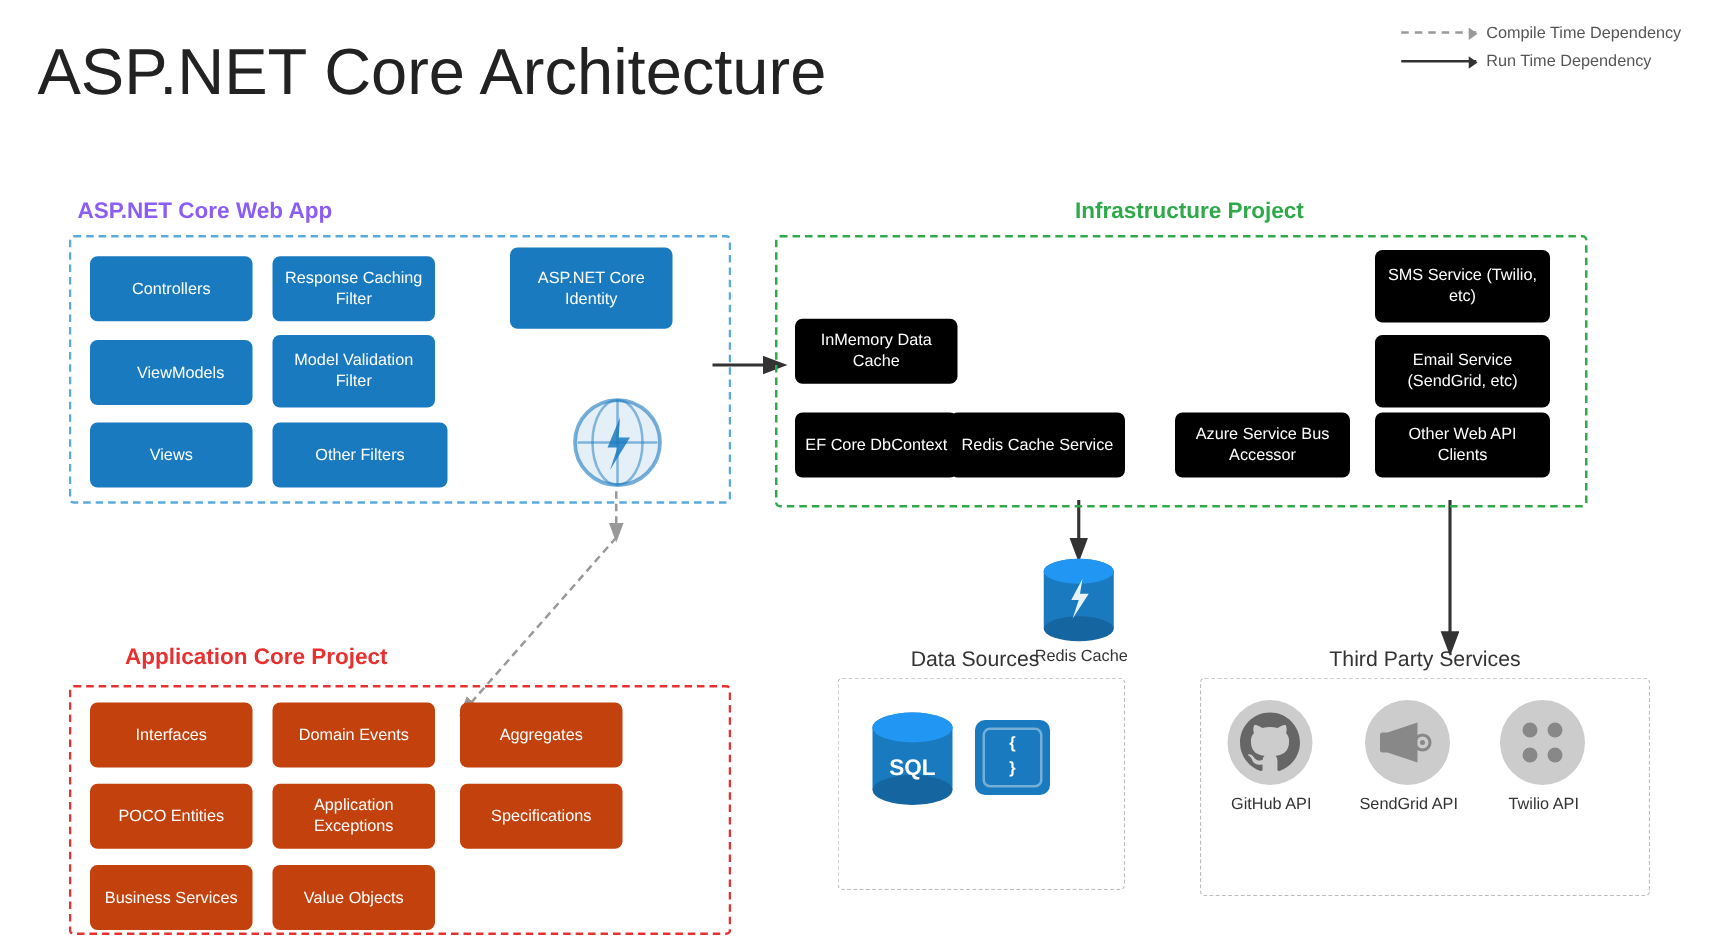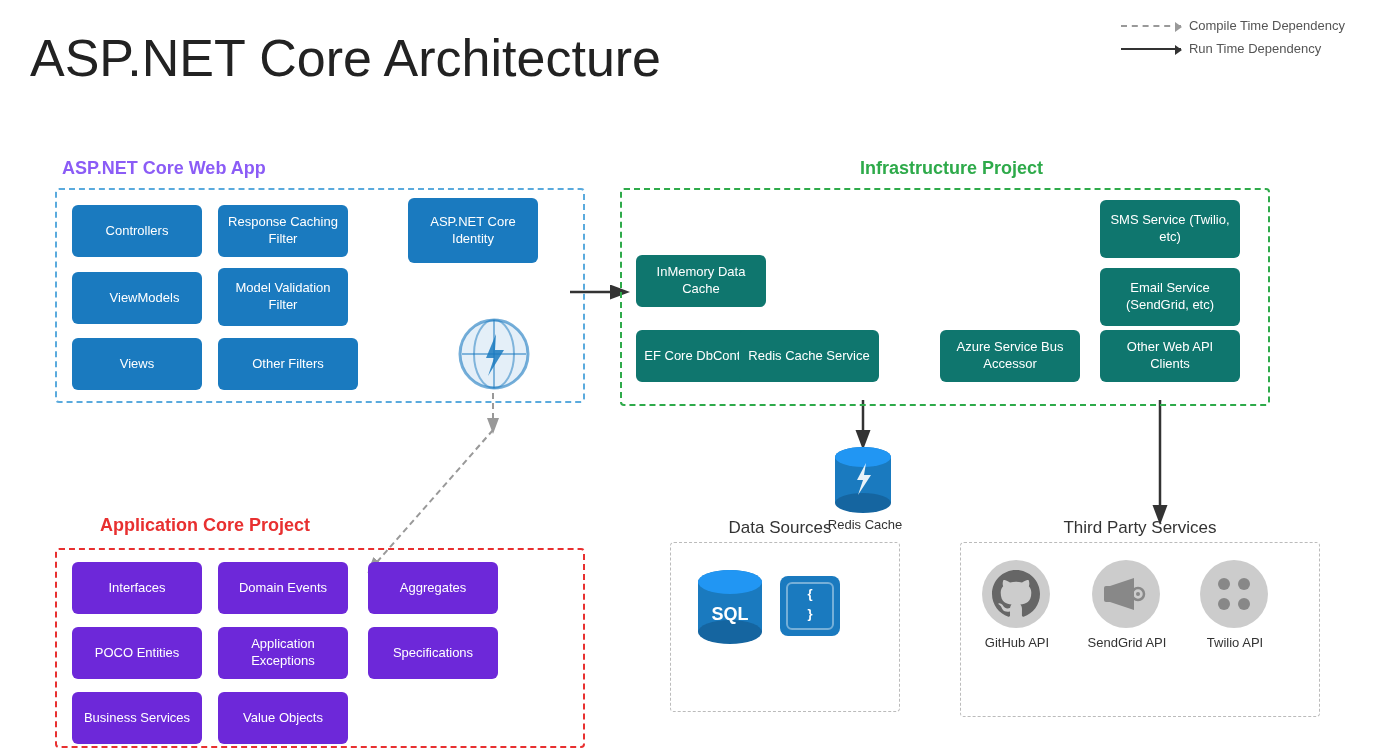--- a/index.html
+++ b/index.html
@@ -106,37 +106,37 @@
       text-align: center;
       font-size: 13px;
       font-weight: 500;
       position: absolute;
       padding: 4px 6px;
       line-height: 1.3;
     }
 
     
     .green-btn {
-      background: #0f766e;
+      background: #000000;
       color: #fff;
       border-radius: 6px;
       display: flex;
       align-items: center;
       justify-content: center;
       text-align: center;
       font-size: 13px;
       font-weight: 500;
       position: absolute;
       padding: 4px 6px;
       line-height: 1.3;
     }
 
     
     .red-btn {
-      background: #6d28d9;
+      background: #c2410c;
       color: #fff;
       border-radius: 6px;
       display: flex;
       align-items: center;
       justify-content: center;
       text-align: center;
       font-size: 13px;
       font-weight: 500;
       position: absolute;
       padding: 4px 6px;
@@ -234,21 +234,21 @@
 </div>
 
 <div class="section-label green" style="left:860px; top:158px;">Infrastructure Project</div>
 
 <div class="dashed-box green" style="left:620px; top:188px; width:650px; height:218px;"></div>
 
 <div class="green-btn" style="left:636px; top:255px; width:130px; height:52px;">InMemory Data Cache</div>
 <div class="green-btn" style="left:1100px; top:200px; width:140px; height:58px;">SMS Service (Twilio, etc)</div>
 <div class="green-btn" style="left:1100px; top:268px; width:140px; height:58px;">Email Service (SendGrid, etc)</div>
 <div class="green-btn" style="left:636px; top:330px; width:130px; height:52px;">EF Core DbContext</div>
-<div class="green-btn" style="left:739px; top:330px; width:140px; height:52px;">Redis Cache Service</div>
+<div class="green-btn" style="left:760px; top:330px; width:140px; height:52px;">Redis Cache Service</div>
 <div class="green-btn" style="left:940px; top:330px; width:140px; height:52px;">Azure Service Bus Accessor</div>
 <div class="green-btn" style="left:1100px; top:330px; width:140px; height:52px;">Other Web API Clients</div>
 
 <div class="section-label red" style="left:100px; top:515px;">Application Core Project</div>
 
 <div class="dashed-box red" style="left:55px; top:548px; width:530px; height:200px;"></div>
 
 <div class="red-btn" style="left:72px; top:562px; width:130px; height:52px;">Interfaces</div>
 <div class="red-btn" style="left:218px; top:562px; width:130px; height:52px;">Domain Events</div>
 <div class="red-btn" style="left:368px; top:562px; width:130px; height:52px;">Aggregates</div>

